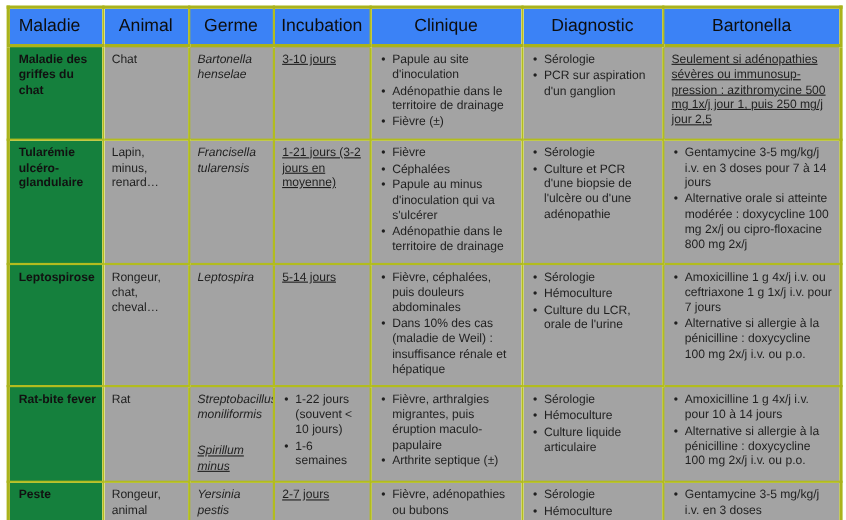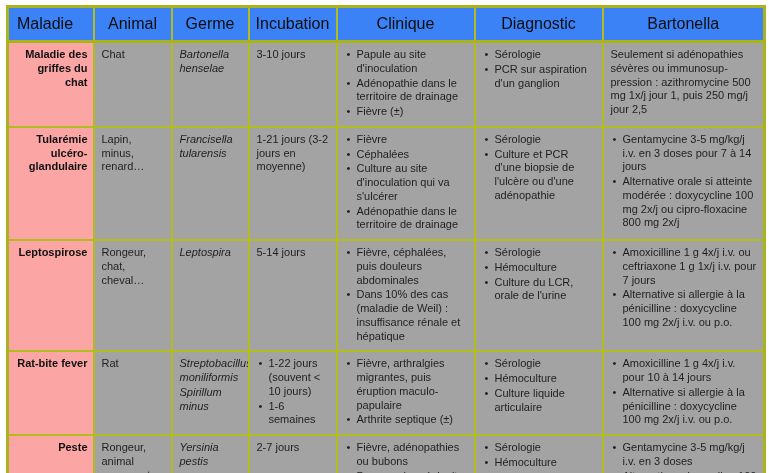--- a/index.html
+++ b/index.html
@@ -31,32 +31,31 @@
     border-bottom:3px solid #aab31c;
   }
   .zoo th.first { text-align:left; padding-left:8px; }
   .zoo td {
     background:#a3a3a3;
     font-size:11px;
     line-height:1.25;
     padding:5px 5px 6px 7px;
   }
   .zoo td.maladie {
-    background:#fca5a5;
+    background:#15803d;
     font-weight:bold;
     color:#111111;
     padding-left:8px;
-    text-align:right;
   }
   .germe-name { font-style:italic; display:block; }
-  .germe-name + .germe-name { margin-top:1px; }
+  .germe-name + .germe-name { margin-top:19px;text-decoration:underline; }
   ul.bullets { margin:0; padding:0 0 0 12px; list-style:none; }
   ul.bullets li { position:relative; margin:0 0 1px 0; }
   ul.bullets li::before { content:"\2022"; position:absolute; left:-10px; top:0; }
-  .plain { display:block; }
+  .plain { display:block;text-decoration:underline; }
 </style>
 </head>
 <body>
 
 <div class="page">
   <table class="zoo">
     <colgroup>
       <col style="width:86px">
         <col style="width:78px">
         <col style="width:77px">
@@ -111,21 +110,21 @@
         <td>
           <span class="germe-name">Francisella tularensis</span>
         </td>
         <td>
           <span class="plain">1-21 jours (3-2 jours en moyenne)</span>
         </td>
         <td>
           <ul class="bullets">
             <li>Fièvre</li>
             <li>Céphalées</li>
-            <li>Culture au site d'inoculation qui va s'ulcérer</li>
+            <li>Papule au minus d'inoculation qui va s'ulcérer</li>
             <li>Adénopathie dans le territoire de drainage</li>
           </ul>
         </td>
         <td>
           <ul class="bullets">
             <li>Sérologie</li>
             <li>Culture et PCR d'une biopsie de l'ulcère ou d'une adénopathie</li>
           </ul>
         </td>
         <td>

